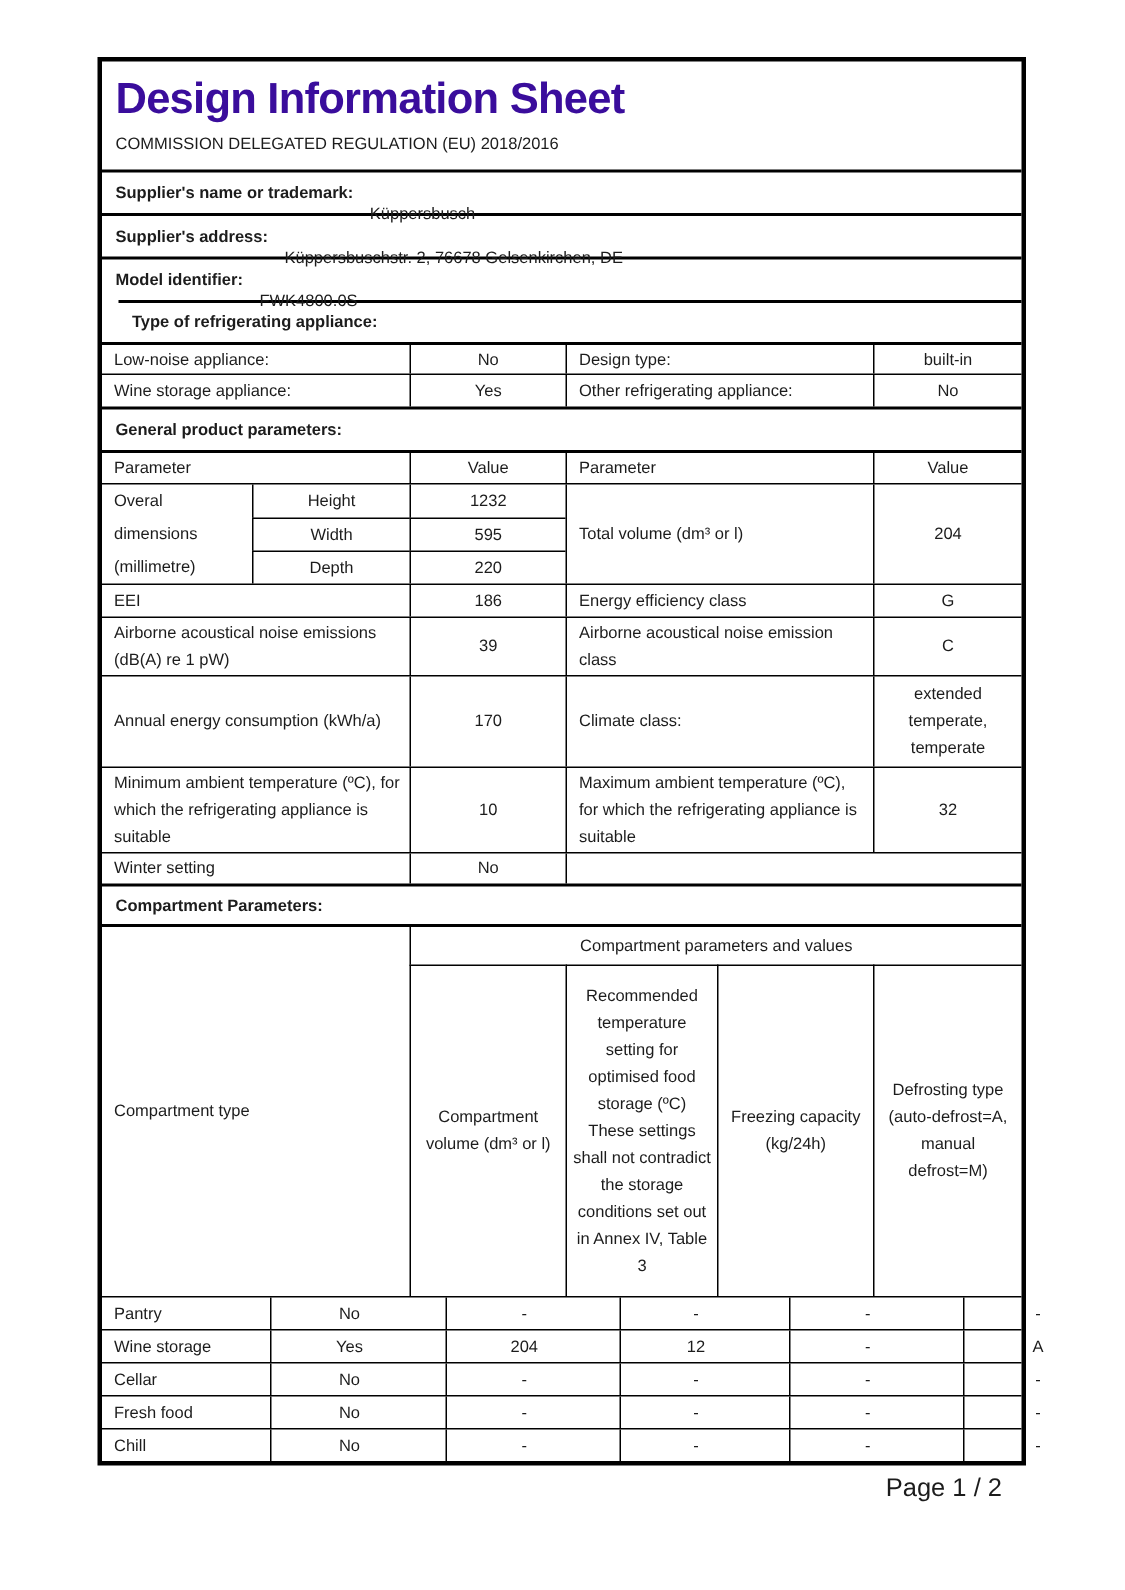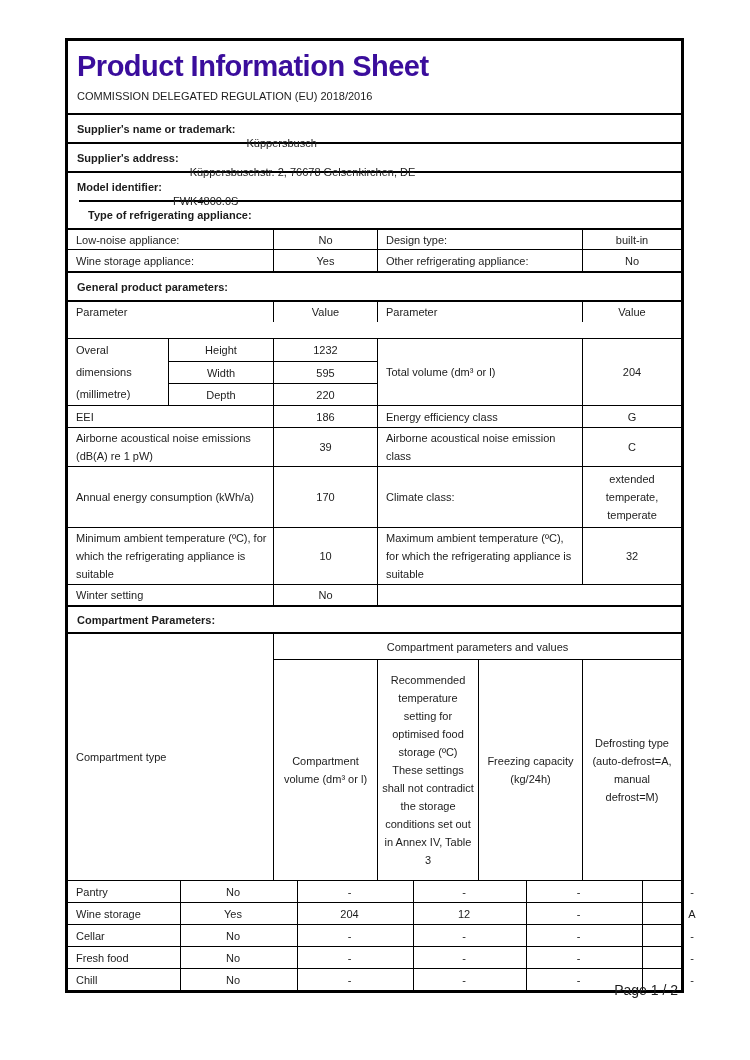--- a/index.html
+++ b/index.html
@@ -32,38 +32,38 @@
   .kv{height:29px;display:flex;align-items:center;padding-left:9px;}
   .kv .v{margin-left:11px;margin-top:28px;}
   
   .sect{display:flex;align-items:center;padding-left:9px;font-weight:bold;}
   .h28{height:28px;margin-left:11px;} .h29{height:29px;} .h27{height:27px;}
   .h21{height:21px;} .h22{height:22px;} .h39{height:39px;}
   .h61{height:61px;} .h57{height:57px;}
   
   .cols4{grid-template-columns:205px 104px 205px 99px;}
   .cols3w{grid-template-columns:205px 104px 304px;}
-  .dims{grid-template-columns:100px 105px 104px 205px 99px;grid-template-rows:22px 22px 22px;margin-top:16px;}
+  .dims{grid-template-columns:100px 105px 104px 205px 99px;grid-template-rows:22px 22px 22px;}
   .comphdr{grid-template-columns:205px 104px 101px 104px 99px;grid-template-rows:25px 221px;}
   .comprow{grid-template-columns:100px 105px 104px 101px 104px 99px;height:22px;gap:12px;}
   .small-wrap{line-height:18px;font-size:11px;}
   .span3r{grid-row:1/4;}
   .span2r{grid-row:1/3;}
   .footer{
-    position:absolute;left:65px;top:982px;width:619px;
-    text-align:right;font-size:14px;padding-right:6px;box-sizing:border-box;
+    position:absolute;left:55px;top:982px;width:619px;
+    text-align:right;font-size:17px;padding-right:6px;box-sizing:border-box;
   }
 </style>
 </head>
 <body>
 
 <div class="doc">
 
   <div class="title-block row">
-    <h1 class="title" style="color:#3a0d9c;">Product Information Sheet</h1>
+    <h1 class="title" style="color:#3a0d9c;">Design Information Sheet</h1>
     <div class="subtitle">COMMISSION DELEGATED REGULATION (EU) 2018/2016</div>
   </div>
 
   <div class="kv row bt2">
     <span class="bold">Supplier's name or trademark:</span>
     <span class="v">Küppersbusch</span>
   </div>
   <div class="kv row bt2">
     <span class="bold">Supplier's address:</span>
     <span class="v">Küppersbuschstr. 2, 76678 Gelsenkirchen, DE</span>

